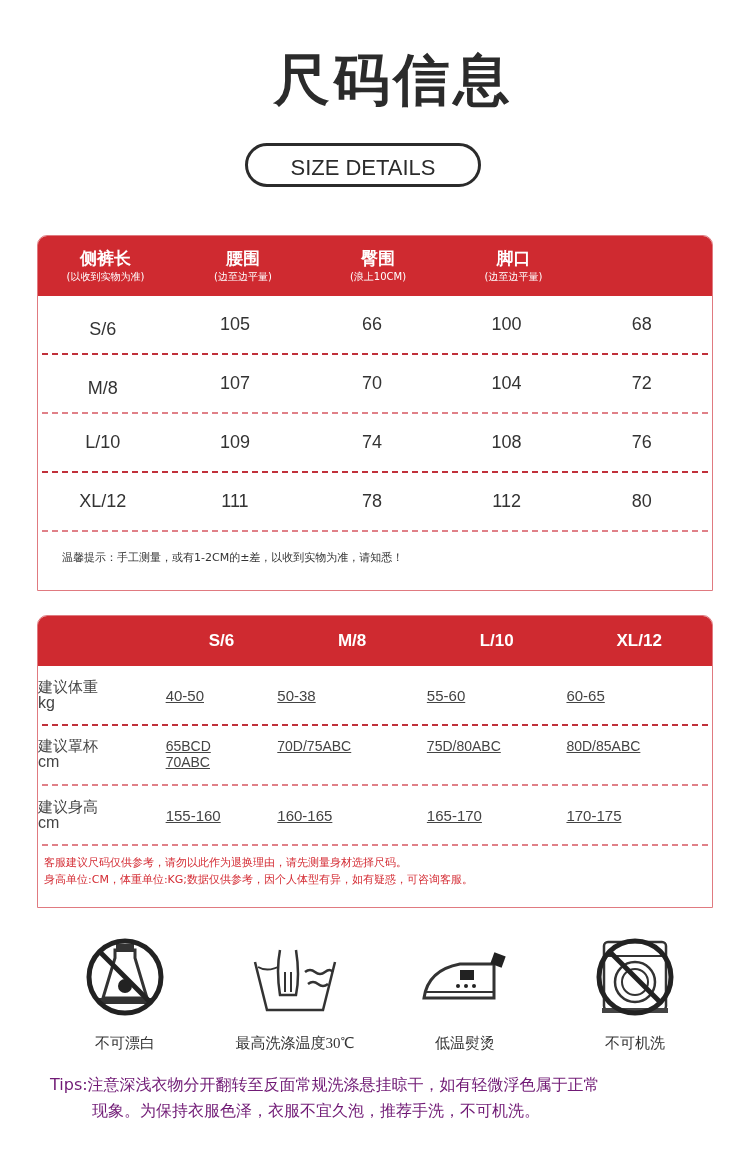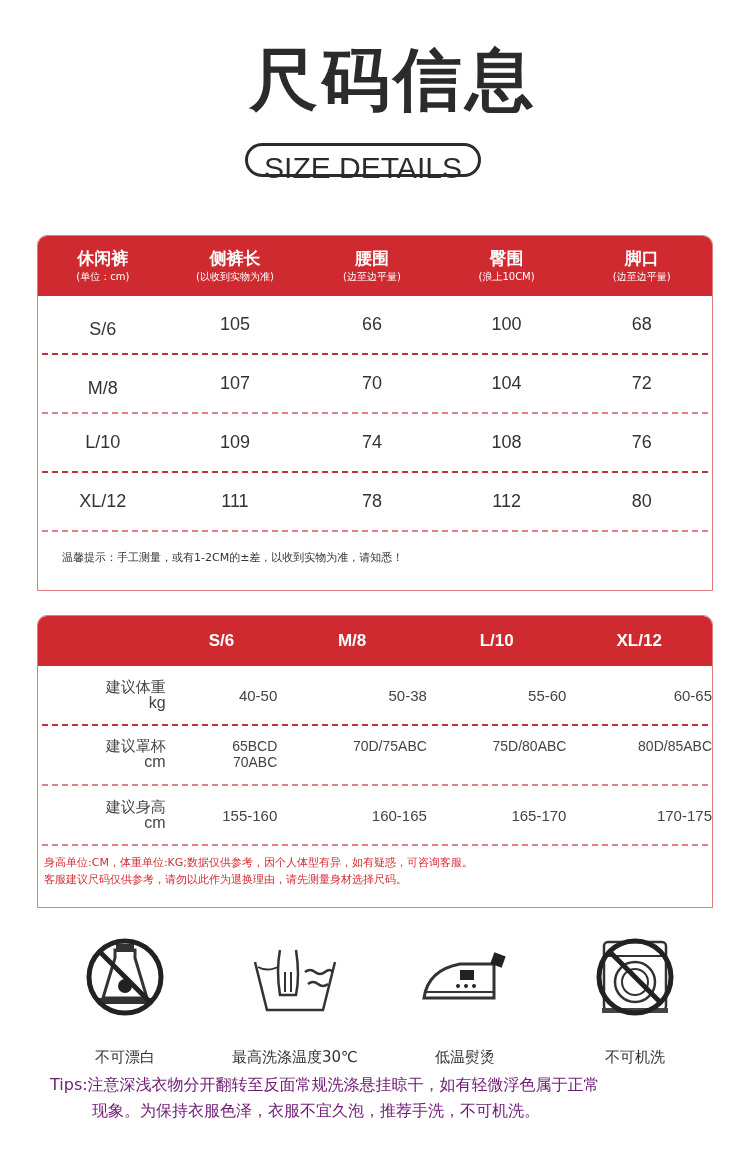--- a/index.html
+++ b/index.html
@@ -1,23 +1,23 @@
 <!DOCTYPE html>
 <html><head>
 <meta charset="utf-8">
 <style>
   * { box-sizing: border-box; margin: 0; padding: 0; }
   html, body { width: 750px; height: 1168px; background: #ffffff; overflow: hidden; }
   body { font-family: "DejaVu Sans", "Liberation Sans", sans-serif; color: #333; position: relative; }
 
   .title { position: absolute; top: 30px; left: 0; width: 750px; text-align: center;
-    font-size: 68px; font-weight: bold; color: #2b2b2b; letter-spacing: 4px; line-height: 100px; padding-left: 37px; }
-  .subtitle-pill { position: absolute; top: 143px; left: 245px; width: 236px; height: 34px;
+    font-size: 56px; font-weight: bold; color: #2b2b2b; letter-spacing: 4px; line-height: 100px; padding-left: 37px; }
+  .subtitle-pill { position: absolute; top: 143px; left: 245px; width: 236px; height: 44px;
     border: 3px solid #2b2b2b; border-radius: 25px; text-align: center;
-    font-family: "Liberation Sans", sans-serif; font-size: 30px; line-height: 44px; color: #2b2b2b; }
+    font-family: "Liberation Sans", sans-serif; font-size: 22px; line-height: 44px; color: #2b2b2b; }
 
   .card { position: absolute; left: 37px; width: 676px; border: 1.5px solid #e07a80; border-radius: 10px 10px 0 0; overflow: hidden; }
   .card-head { background: #cf2a30; color: #fff; display: flex; align-items: center; }
   .dash { border-top: 2px dashed #c0303a; margin: 0 4px; }
   .dash.light { border-top-color: #e08088; }
 
   
   #card1 { top: 235px; height: 356px; }
   #card1 .card-head { height: 60px; }
   .h1cell { text-align: center; }
@@ -27,49 +27,45 @@
   .row1 { display: flex; height: 57px; align-items: center; font-family: "Liberation Sans", sans-serif; font-size: 18px; color: #333; }
   .row1 .cell { text-align: center; }
   .row1 .size { padding-top: 10px; }
   .note1 { font-size: 11px; color: #333; padding: 18px 0 0 24px; }
 
   
   #card2 { top: 615px; height: 293px; }
   #card2 .card-head { height: 50px; font-family: "Liberation Sans", sans-serif; font-weight: bold; font-size: 17px; }
   .c2-0 { width: 128px; } .c2-1 { width: 112px; } .c2-2 { width: 150px; } .c2-3 { width: 140px; } .c2-4 { width: 146px; }
   .row2 { display: flex; align-items: center; height: 58px; font-family: "Liberation Sans", sans-serif; font-size: 15px; color: #444; }
-  .row2 .cell { text-align: right; }
-  .label2 { text-align: right; line-height: 16px; }
+  .row2 .cell { text-align: left; text-decoration: underline; }
+  .label2 { text-align: left; line-height: 16px; }
   .label2 .lbl { font-size: 15px; color: #444; }
   .label2 .unit { font-size: 16px; color: #444; }
   .row2.cup { align-items: flex-start; padding-top: 12px; }
   .row2 .multi { line-height: 16px; font-size: 14px; }
   .note2 { font-size: 11px; color: #d42b33; padding: 8px 0 0 6px; line-height: 17px; }
 
   
   .care { position: absolute; top: 932px; left: 60px; width: 640px; display: flex; justify-content: space-between; }
   .care-item { width: 130px; text-align: center; }
   .care-icon { width: 90px; height: 90px; margin: 0 auto; }
-  .care-label { font-size: 15px; color: #333; margin-top: 22px; white-space: nowrap; }
+  .care-label { font-size: 15px; color: #333; margin-top: 8px; white-space: nowrap; font-family: Liberation Serif, serif; }
 
   .tips { position: absolute; top: 1072px; left: 50px; width: 660px; font-size: 16px; color: #701a75; line-height: 26px; }
   .tips .line2 { padding-left: 42px; }
 </style>
 </head>
 <body>
 
 <div class="title">尺码信息</div>
 <div class="subtitle-pill">SIZE DETAILS</div>
 
 <div class="card" id="card1">
   <div class="card-head">
-    <div class="h1cell c1-0">
-        <div class="h1main">休闲裤</div>
-        <div class="h1sub">(单位：cm)</div>
-      </div>
     <div class="h1cell c1-1">
         <div class="h1main">侧裤长</div>
         <div class="h1sub">(以收到实物为准)</div>
       </div>
     <div class="h1cell c1-2">
         <div class="h1main">腰围</div>
         <div class="h1sub">(边至边平量)</div>
       </div>
     <div class="h1cell c1-3">
         <div class="h1main">臀围</div>
@@ -151,22 +147,22 @@
         <div class="lbl">建议身高</div>
         <div class="unit">cm</div>
       </div>
     <div class="cell c2-1">155-160</div>
     <div class="cell c2-2">160-165</div>
     <div class="cell c2-3">165-170</div>
     <div class="cell c2-4">170-175</div>
   </div>
   <div class="dash light"></div>
   <div class="note2">
+    <div>客服建议尺码仅供参考，请勿以此作为退换理由，请先测量身材选择尺码。</div>
     <div>身高单位:CM，体重单位:KG;数据仅供参考，因个人体型有异，如有疑惑，可咨询客服。</div>
-    <div>客服建议尺码仅供参考，请勿以此作为退换理由，请先测量身材选择尺码。</div>
   </div>
 </div>
 
 <div class="care">
   <div class="care-item">
     <svg class="care-icon" viewBox="0 0 90 90">
       <path d="M35 18 h20 v8 l12 40 h-44 l12-40 z" fill="none" stroke="#333" stroke-width="3"></path>
       <rect x="36" y="12" width="18" height="8" fill="#333"></rect>
       <circle cx="45" cy="54" r="7" fill="#222"></circle>
       <rect x="18" y="66" width="54" height="6" fill="#333"></rect>

